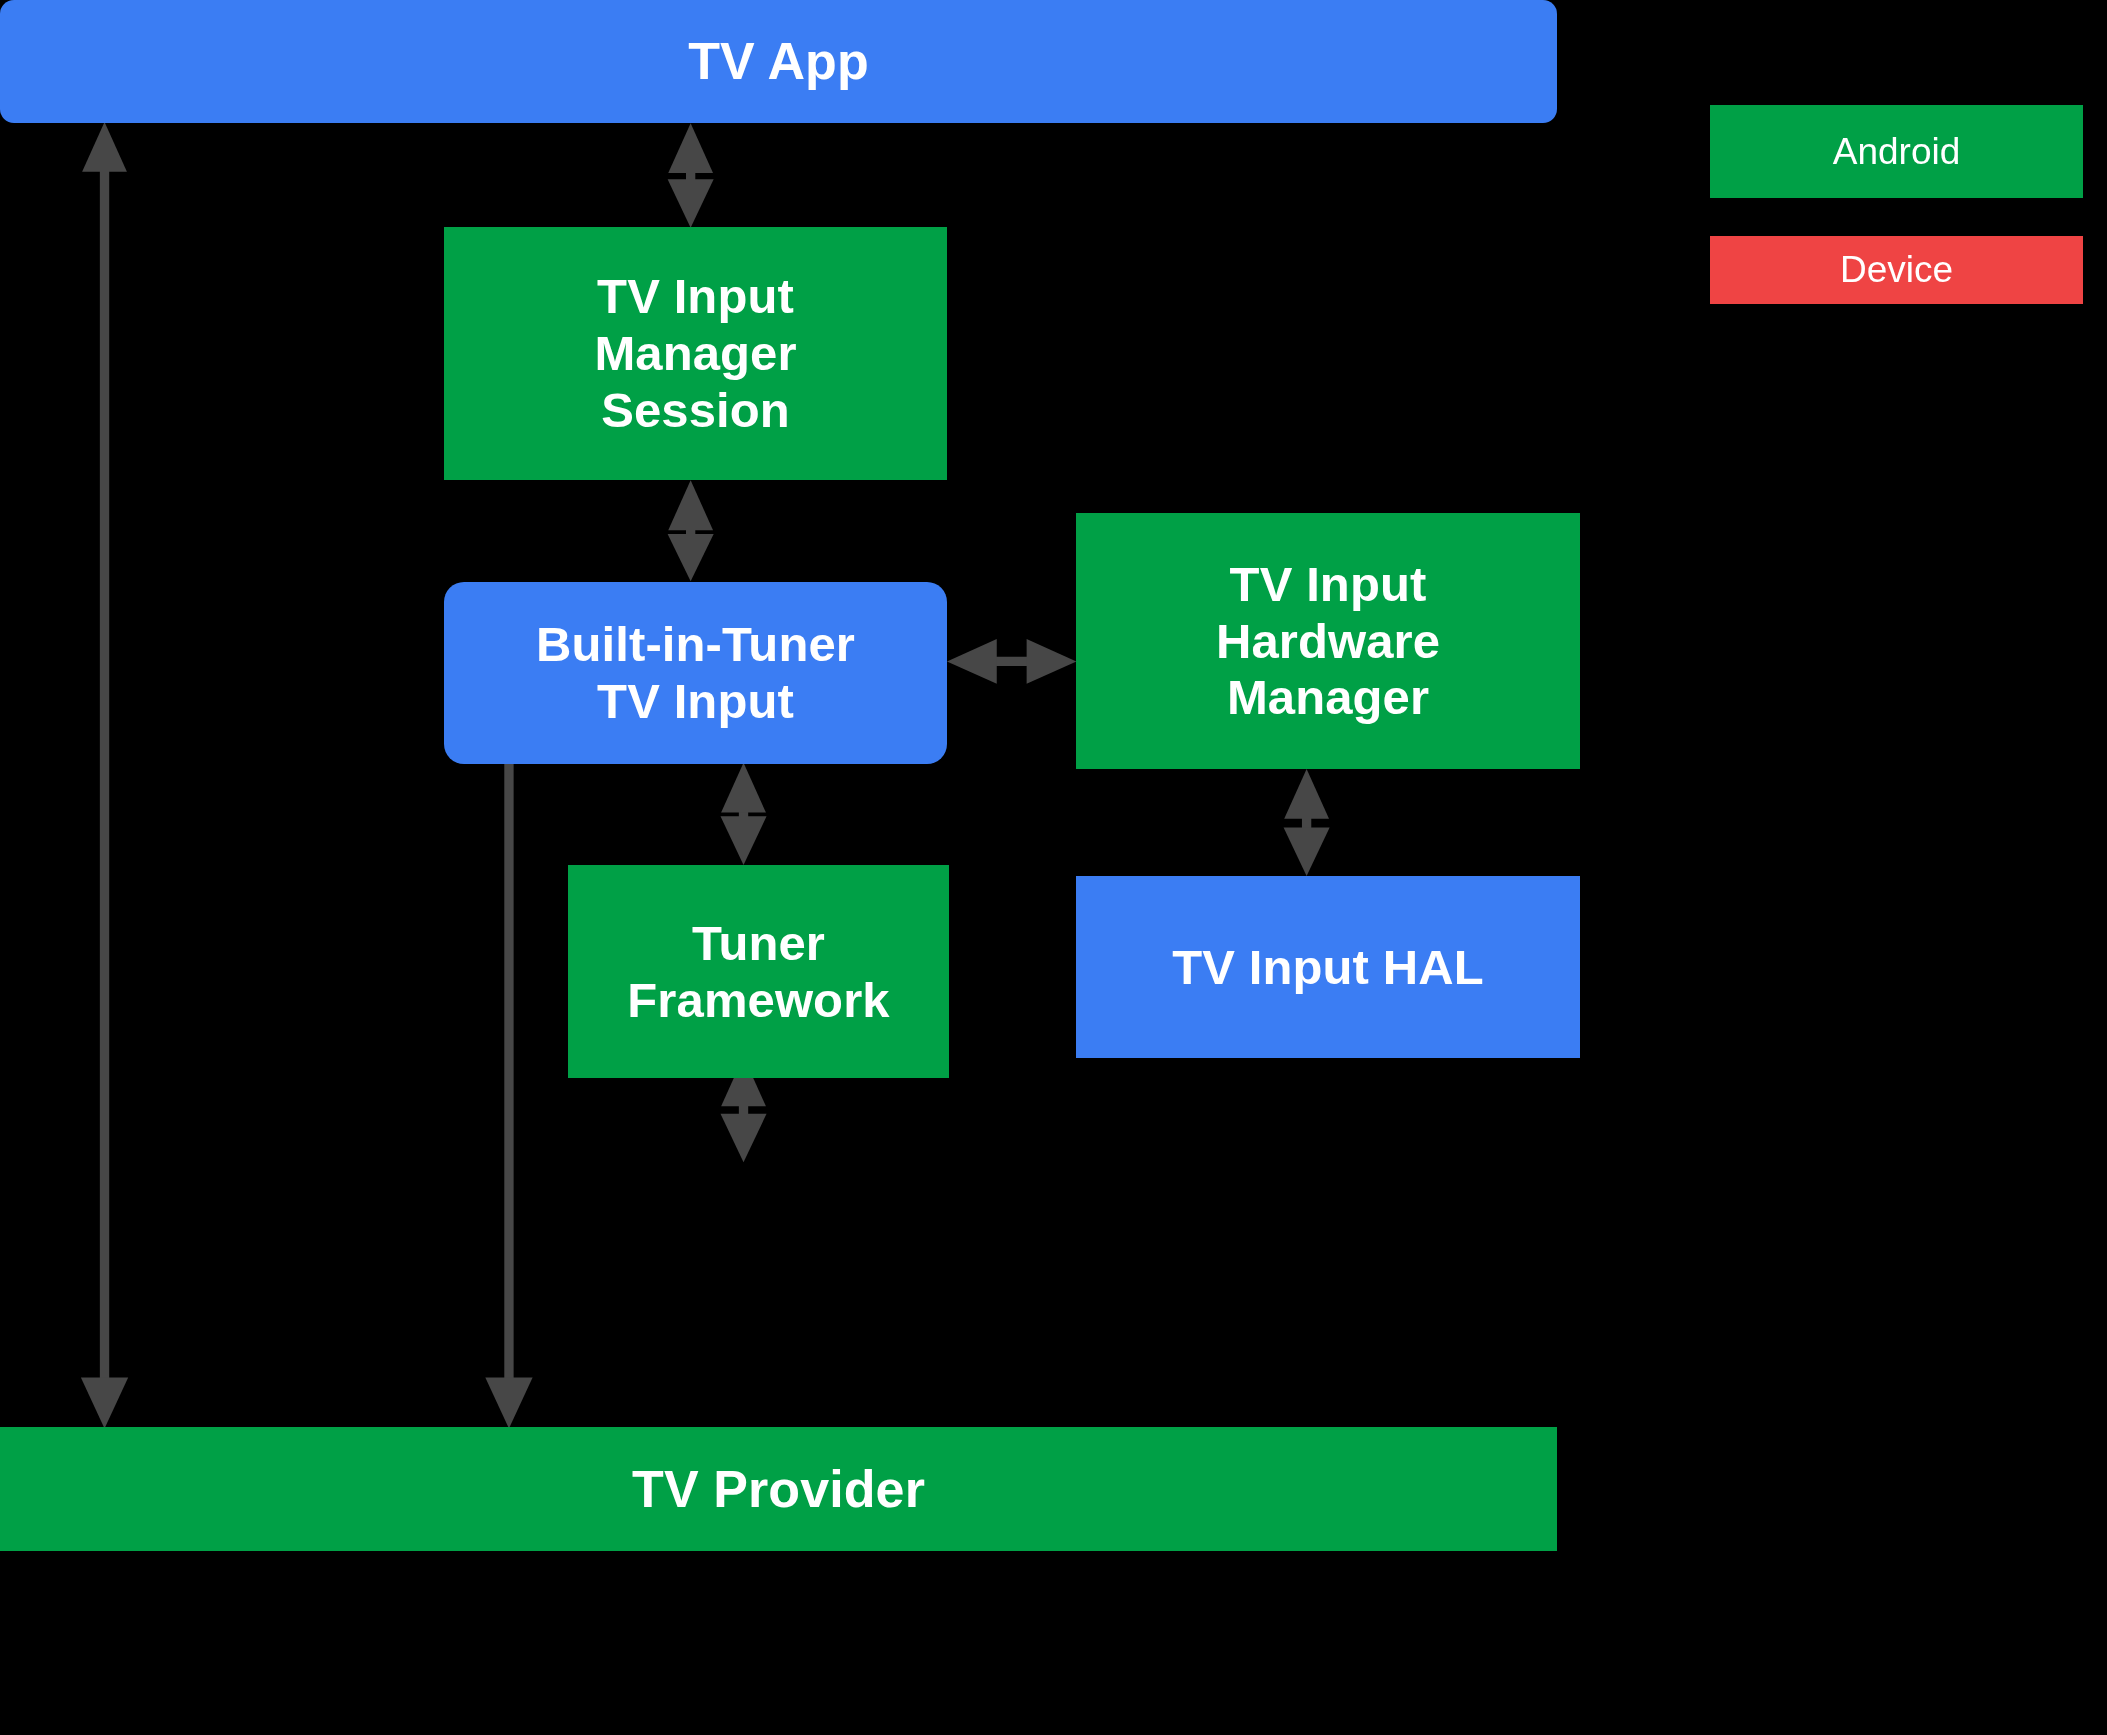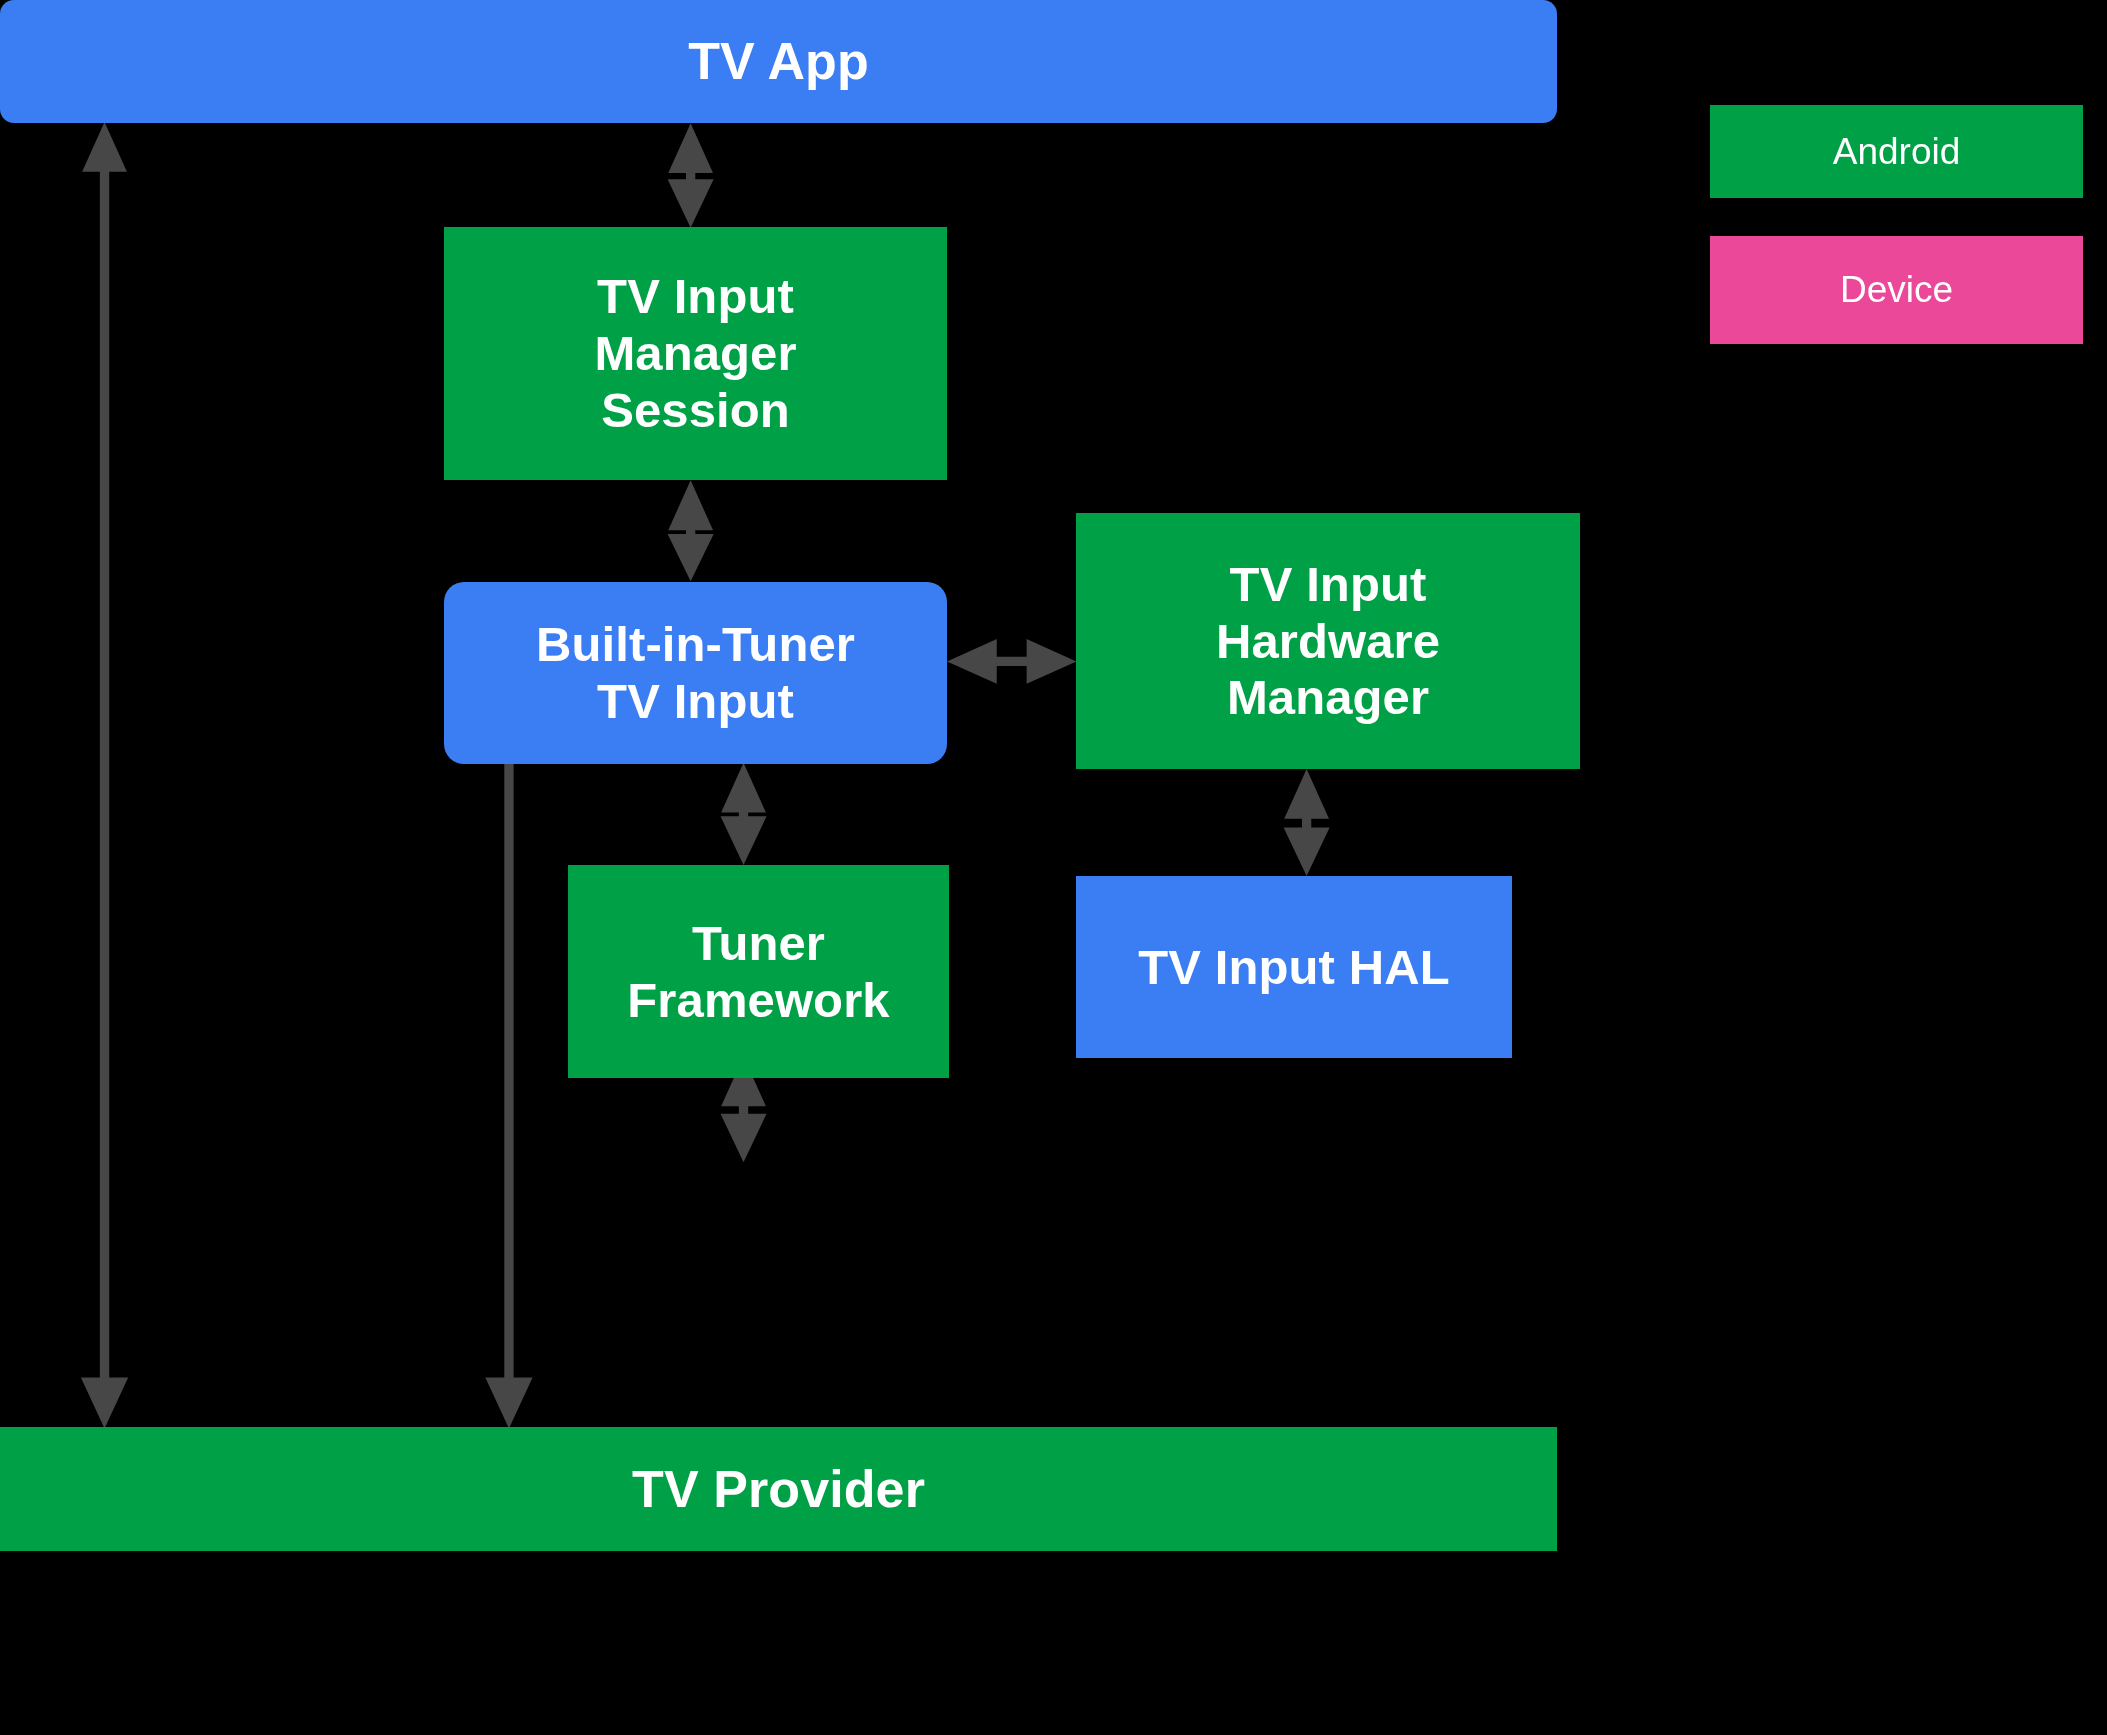--- a/index.html
+++ b/index.html
@@ -60,21 +60,21 @@
   }
   #node-tih-manager {
     left: 1076px; top: 513px; width: 504px; height: 256px;
     font-size: 49px;
   }
   #node-tuner-framework {
     left: 568px; top: 865px; width: 381px; height: 213px;
     font-size: 49px;
   }
   #node-tv-input-hal {
-    left: 1076px; top: 876px; width: 436px; height: 182px;
+    left: 1076px; top: 876px; width: 504px; height: 182px;
     font-size: 49px;
   }
   #node-tuner-hal {
     left: 568px; top: 1162px; width: 381px; height: 185px;
     font-size: 49px;
   }
   #node-tv-provider {
     left: 0px;   top: 1427px; width: 1557px; height: 124px;
     font-size: 52px;
   }
@@ -93,21 +93,21 @@
     width: 373px;
     display: flex;
     align-items: center;
     justify-content: center;
     color: #ffffff;
     font-size: 37px;
     font-weight: 400;
     box-sizing: border-box;
   }
   #legend-android { top: 0px;   height: 93px; background: #00A046; }
-  #legend-device  { top: 131px; height: 108px; background: #ec4899; }
+  #legend-device  { top: 131px; height: 68px; background: #ef4444; }
 
   
   #arrow-layer {
     position: absolute;
     left: 0; top: 0;
     width: 2108px; height: 1736px;
     pointer-events: none;
   }
   .arrow-path {
     stroke: #474747;

